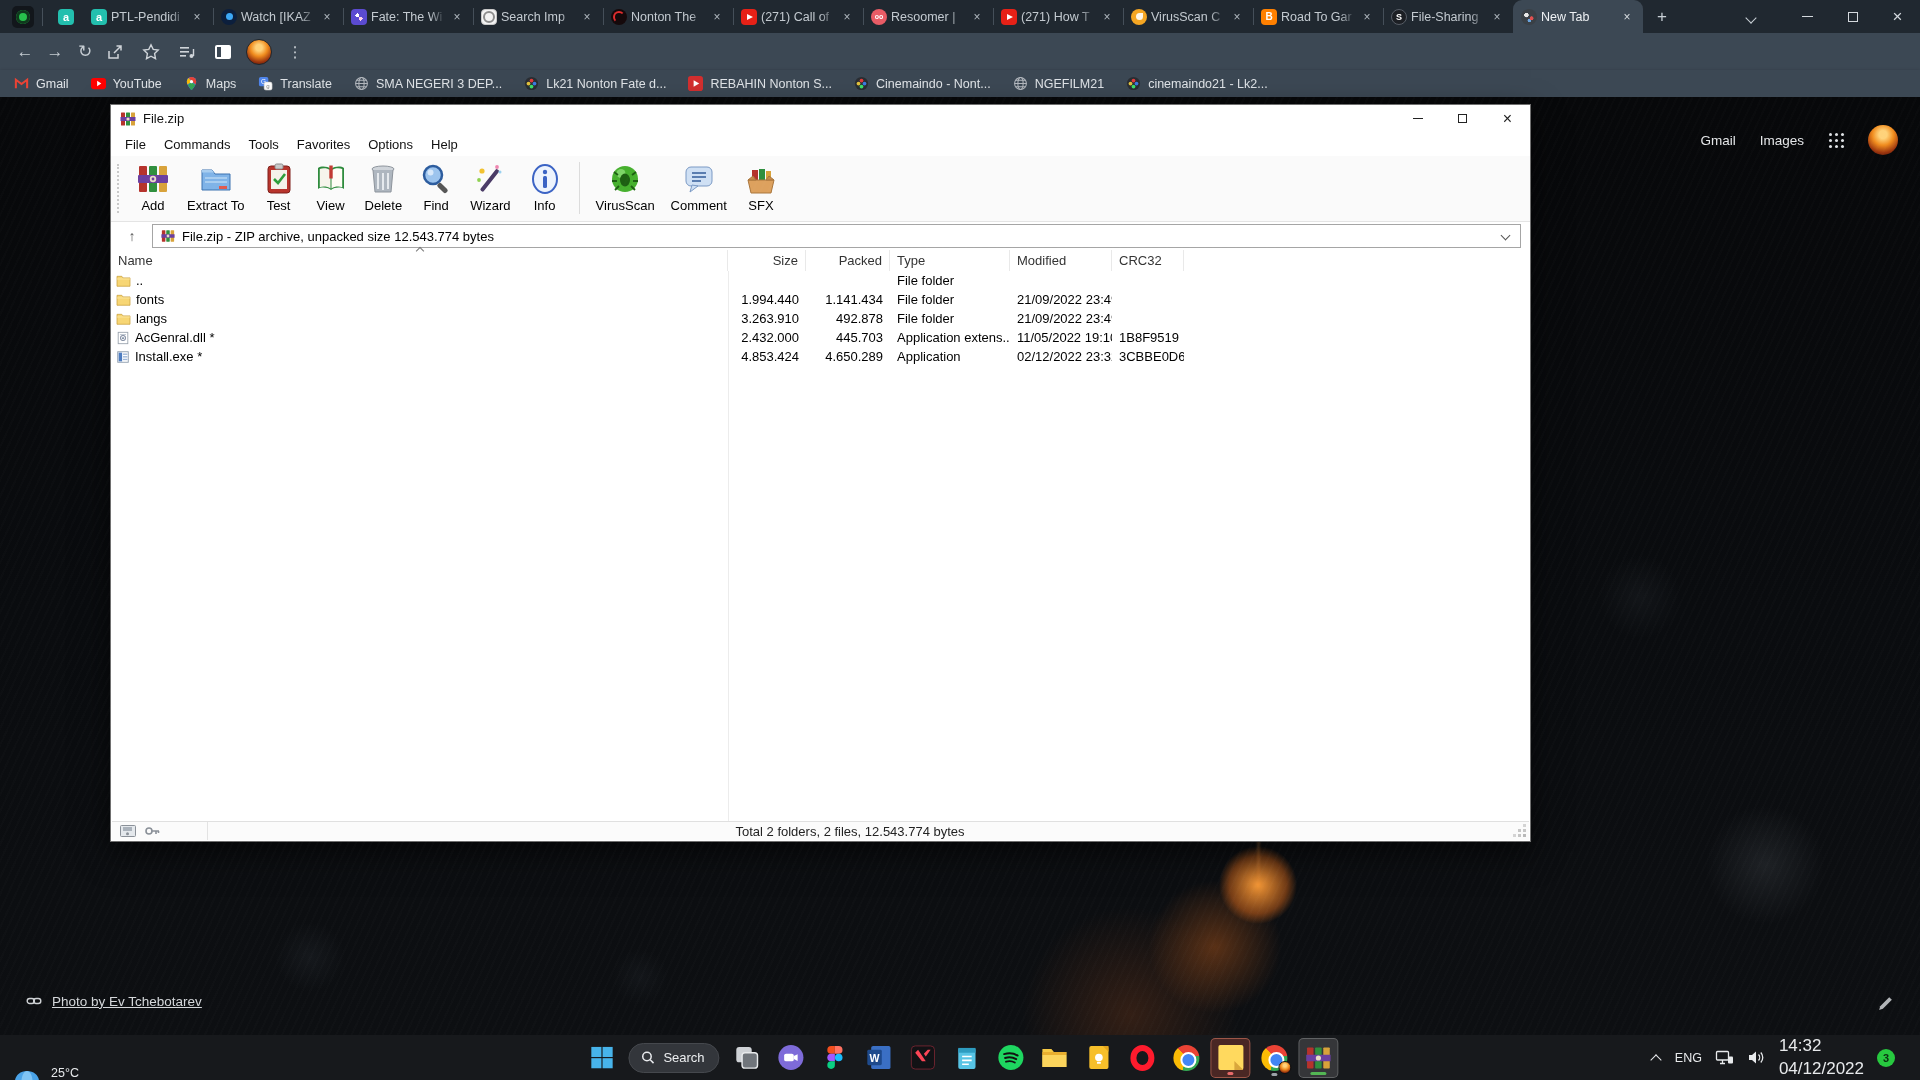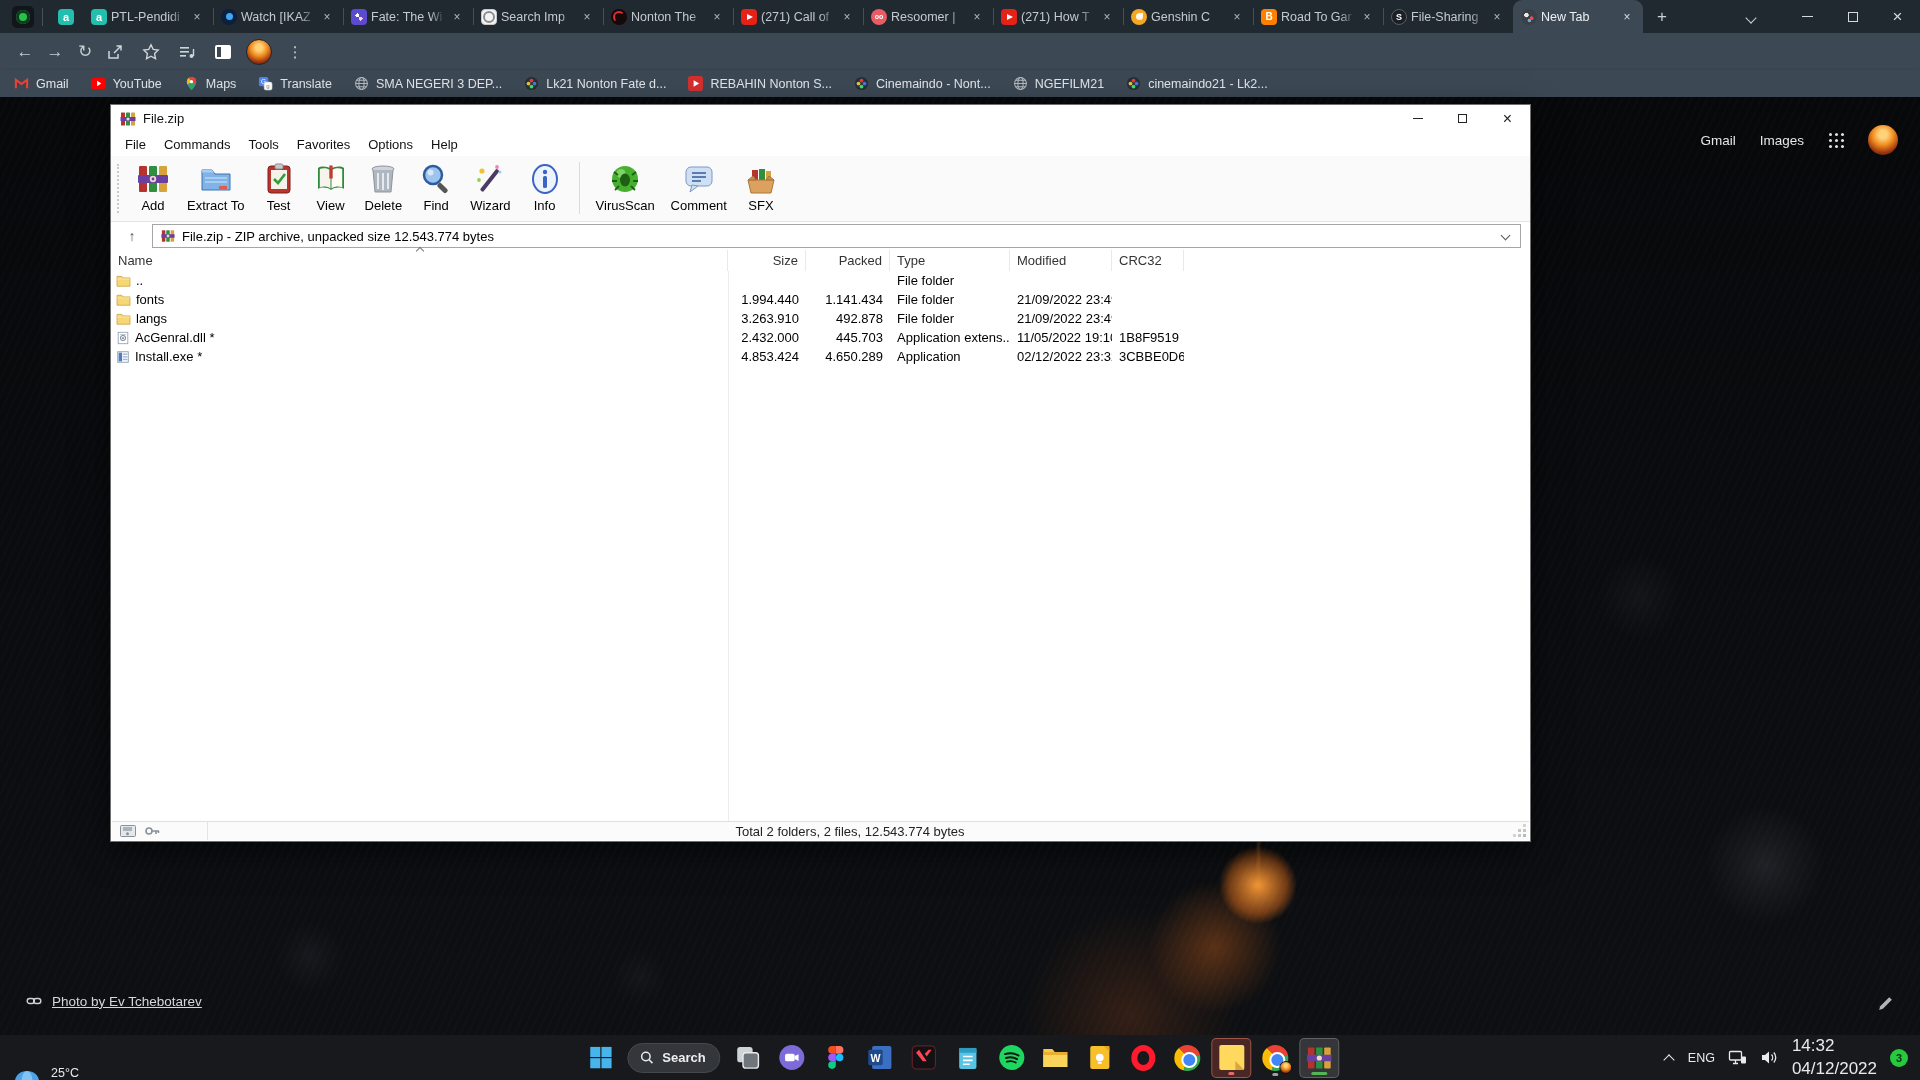--- a/index.html
+++ b/index.html
@@ -135,33 +135,33 @@
   .wr-grip::before { content:""; position:absolute; right:0; bottom:0; width:3px; height:3px; background:#b9b9b9; box-shadow:-5px 0 #c6c6c6, 0 -5px #c6c6c6, -10px 0 #d4d4d4, 0 -10px #d4d4d4, -5px -5px #c6c6c6; }
 
   
   .taskbar { position:absolute; left:0; top:1035px; width:1920px; height:45px; background:rgba(24,26,29,.97); display:flex; align-items:center; }
   .tb-weather { position:absolute; left:12px; display:flex; align-items:center; gap:9px; color:#e6e8ea;margin-top:48px; }
   .tb-weather .lines { display:flex; flex-direction:column; line-height:1.25; }
   .tb-weather .t1 { font-size:12.5px; }
   .tb-weather .t2 { font-size:12px; color:#cfd2d5; }
   .tb-center { position:absolute; left:50%; transform:translateX(-50%); display:flex; align-items:center; gap:4px; }
   .tk-btn { width:40px; height:40px; border-radius:5px; display:flex; align-items:center; justify-content:center; position:relative; flex:none; }
-  .search-pill { height:30px; border-radius:15px; background:#33363b; border:1px solid #45484d; display:flex; align-items:center; gap:8px; padding:0 14px 0 11px; color:#eceef0; font-size:13px; margin:0 3px;font-weight:bold; }
+  .search-pill { height:30px; border-radius:15px; background:#33363b; border:1px solid #45484d; display:flex; align-items:center; gap:8px; padding:0 14px 0 11px; color:#eceef0; font-size:13px; margin:0 3px; }
   .opera-ring { width:24px; height:26px; border-radius:50%; border:6px solid #ff1b2d; }
   .chrome-ball { width:26px; height:26px; border-radius:50%; background:conic-gradient(from -40deg, #ea4335 0 33%, #34a853 33% 66%, #fbbc05 66% 100%); position:relative; }
   .chrome-ball::before { content:""; position:absolute; left:7px; top:7px; width:12px; height:12px; border-radius:50%; background:#4285f4; border:2px solid #fff; }
   .sticky-sq { width:25px; height:25px; background:#ffd95e; position:relative; border-radius:2px; }
   .sticky-sq::before { content:""; position:absolute; right:0; bottom:0; border-left:9px solid #d9a73c; border-top:9px solid transparent; }
   .tk-btn.attention { background:rgba(158,62,50,.38); border:1px solid rgba(224,126,104,.55); }
   .tk-btn.running::after { content:""; position:absolute; bottom:2px; left:50%; transform:translateX(-50%); width:6px; height:3px; border-radius:2px; background:#9aa0a6; }
   .tk-btn.running.red::after { background:#e86a6a; }
   .tk-btn.activeapp { background:rgba(255,255,255,.13); border:1px solid rgba(255,255,255,.22); }
   .tk-btn.activeapp::after { content:""; position:absolute; bottom:2px; left:50%; transform:translateX(-50%); width:16px; height:3px; border-radius:2px; background:#53b654; }
   .avatar-mini { position:absolute; right:3px; bottom:4px; width:13px; height:13px; border-radius:50%; background:radial-gradient(circle at 50% 32%, #ffd27a 0 16%, #f08c1e 45%, #99330e 75%, #3a1205 100%); border:1px solid #111; }
-  .tb-tray { position:absolute; right:12px; display:flex; align-items:center; gap:13px; color:#e8eaec; }
+  .tb-tray { position:absolute; right:25px; display:flex; align-items:center; gap:13px; color:#e8eaec; }
   .chev-up { width:12px; height:10px; position:relative; }
   .chev-up::before { content:""; position:absolute; left:2px; top:3px; width:7px; height:7px; border-left:1.6px solid #e8eaec; border-top:1.6px solid #e8eaec; transform:rotate(45deg); }
   .tray-lang { font-size:12.5px; }
   .tray-clock { font-size:17px; line-height:1.3; }
   .tray-badge { width:18px; height:18px; border-radius:50%; background:#27c93f; color:#0b2e12; font-size:11px; font-weight:bold; display:flex; align-items:center; justify-content:center; }
 </style>
 </head>
 <body>
 
 <div id="screen">
@@ -208,21 +208,21 @@
         <span class="tab-label">Resoomer |</span>
         <span class="tab-close"></span>
       </div>
     <div class="tab regular">
         <span class="fav fav-yt"></span>
         <span class="tab-label">(271) How T</span>
         <span class="tab-close"></span>
       </div>
     <div class="tab regular">
         <span class="fav fav-dl"></span>
-        <span class="tab-label">Genshin C</span>
+        <span class="tab-label">VirusScan C</span>
         <span class="tab-close"></span>
       </div>
     <div class="tab regular">
         <span class="fav fav-blogger"></span>
         <span class="tab-label">Road To Gar</span>
         <span class="tab-close"></span>
       </div>
     <div class="tab regular">
         <span class="fav fav-fs"></span>
         <span class="tab-label">File-Sharing</span>

